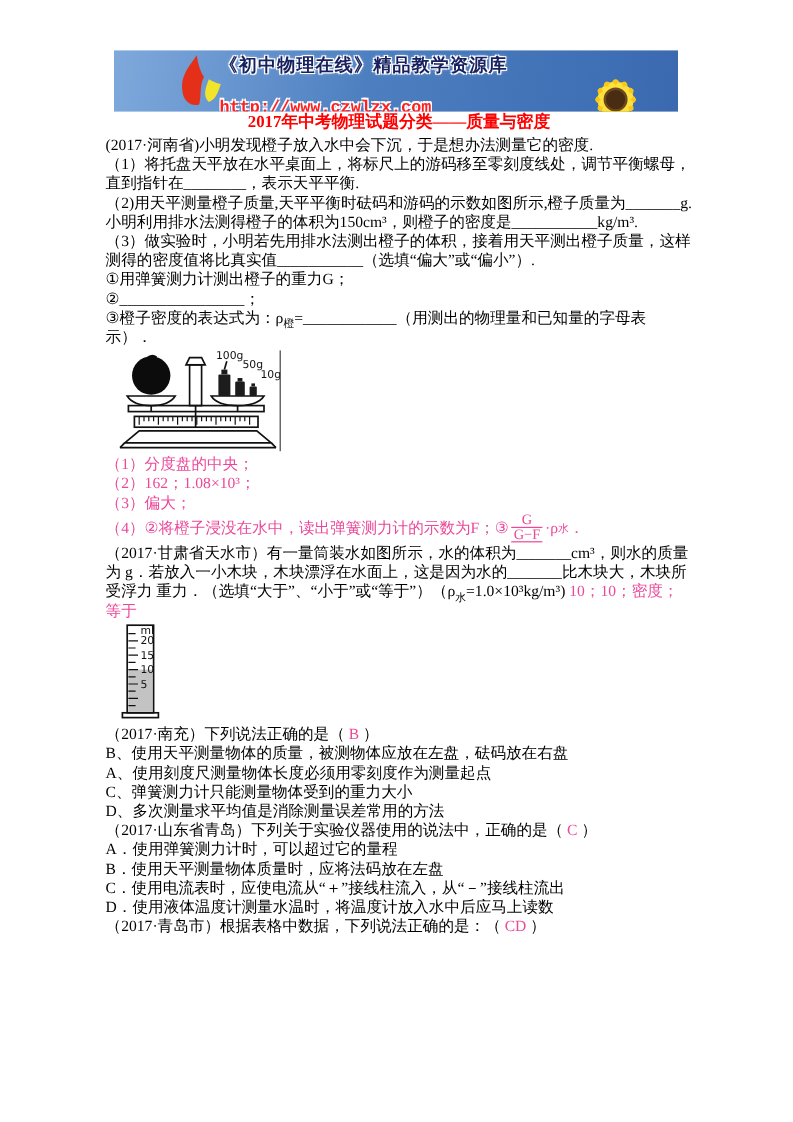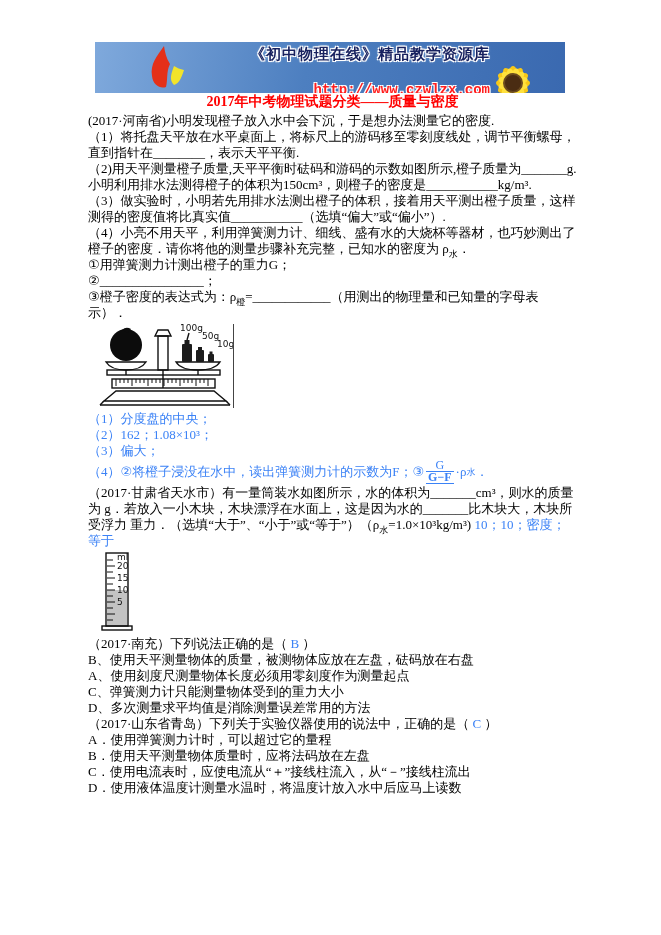--- a/index.html
+++ b/index.html
@@ -10,21 +10,21 @@
   }
   .page{position:absolute;inset:0;background:#fff;overflow:hidden;}
 
   
   .banner{
     position:absolute;left:95px;top:42px;width:470px;height:51px;
     background:linear-gradient(100deg,#7fa9dc 0%,#4d7fc0 45%,#3a69b0 100%);
     overflow:hidden;
   }
   .logo{position:absolute;left:45px;top:2px;}
-  .banner-texts{position:absolute;left:115px;top:3px;width:280px;text-align:right;}
+  .banner-texts{position:absolute;left:88px;top:3px;width:280px;text-align:left;}
   .site-title{
     font-size:15px;font-weight:bold;letter-spacing:1px;color:#17215f;
     text-shadow:1px 1px 0 #fff,-1px -1px 0 #fff,1px -1px 0 #fff,-1px 1px 0 #fff,0 0 3px #fff;
     white-space:nowrap;
   }
   .site-url{
     font-family:"Liberation Mono","DejaVu Sans Mono",monospace;
     font-size:14px;font-weight:bold;color:#ff1f1f;margin-top:18px;
     text-shadow:1px 1px 0 #fff,-1px -1px 0 #fff,1px -1px 0 #fff,-1px 1px 0 #fff;
     white-space:nowrap;
@@ -37,27 +37,27 @@
     text-align:center;font-size:14px;font-weight:bold;color:#ff0000;
     white-space:nowrap;
   }
 
   
   .content{
     position:absolute;left:88px;top:113px;width:489px;
     font-size:13px;line-height:16px;
   }
   .content p{margin:0;}
-  .red{color:#3b82f6;}
+  .red{color:#ec4899;}
   sub{font-size:9px;line-height:0;}
 
   .frac-line{display:flex;align-items:center;height:26px;}
   .frac{display:inline-block;text-align:center;vertical-align:middle;margin:0 2px;font-size:12px;line-height:11px;}
   .fnum{display:block;border-bottom:1px solid currentColor;padding:0 4px;}
-  .fden{display:block;border-bottom:1px solid currentColor;padding:0 2px;font-weight:bold;}
+  .fden{display:block;border-bottom:1px solid currentColor;padding:0 2px;}
 
   
   .figure-balance{position:relative;height:88px;margin:1px 0;}
   .figure-balance svg{position:absolute;left:6px;top:0;}
   .figure-vline{position:absolute;left:145px;top:2px;width:1px;height:84px;background:#444;}
   .figure-cylinder{position:relative;height:84px;margin:1px 0 2px;}
   .figure-cylinder svg{position:absolute;left:6px;top:0;}
   .lineart{stroke:#111;fill:none;stroke-width:1.4;}
   .figtext{font-family:"DejaVu Sans",sans-serif;font-size:9px;fill:#111;}
 </style>
@@ -101,21 +101,20 @@
   </div>
 
   <h1 class="doc-title">2017年中考物理试题分类——质量与密度</h1>
 
   <div class="content">
 
     <p>(2017·河南省)小明发现橙子放入水中会下沉，于是想办法测量它的密度.</p>
     <p>（1）将托盘天平放在水平桌面上，将标尺上的游码移至零刻度线处，调节平衡螺母，直到指针在________，表示天平平衡.</p>
     <p>（2)用天平测量橙子质量,天平平衡时砝码和游码的示数如图所示,橙子质量为_______g.小明利用排水法测得橙子的体积为150cm³，则橙子的密度是___________kg/m³.</p>
     <p>（3）做实验时，小明若先用排水法测出橙子的体积，接着用天平测出橙子质量，这样测得的密度值将比真实值___________（选填“偏大”或“偏小”）.</p>
-    <p><span>（4）小亮不用天平，利用弹簧测力计、细线、盛有水的大烧杯等器材，也巧妙测出了橙子的密度．请你将他的测量步骤补充完整，已知水的密度为 ρ</span><sub>水</sub><span>．</span></p>
     <p>①用弹簧测力计测出橙子的重力G；</p>
     <p>②________________；</p>
     <p><span>③橙子密度的表达式为：ρ</span><sub>橙</sub><span>=____________（用测出的物理量和已知量的字母表示）．</span></p>
 
     <div class="figure-balance">
       <svg width="142" height="88" viewBox="0 0 142 88">
 
         <polygon class="lineart" points="10,79 132,79 120,69 22,69"></polygon>
         <line class="lineart" x1="6" y1="83" x2="136" y2="83"></line>
         <line class="lineart" x1="6" y1="83" x2="10" y2="79"></line>
@@ -230,15 +229,16 @@
     <p>C、弹簧测力计只能测量物体受到的重力大小</p>
     <p>D、多次测量求平均值是消除测量误差常用的方法</p>
 
 
     <p><span>（2017·山东省青岛）下列关于实验仪器使用的说法中，正确的是（  </span><span class="red">C</span><span>  ）</span></p>
     <p>A．使用弹簧测力计时，可以超过它的量程</p>
     <p>B．使用天平测量物体质量时，应将法码放在左盘</p>
     <p>C．使用电流表时，应使电流从“＋”接线柱流入，从“－”接线柱流出</p>
     <p>D．使用液体温度计测量水温时，将温度计放入水中后应马上读数</p>
 
+    <p><span>（2017·青岛市）根据表格中数据，下列说法正确的是：（  </span><span class="red">CD</span><span>  ）</span></p>
 
   </div>
 </div>
 
 </body></html>

